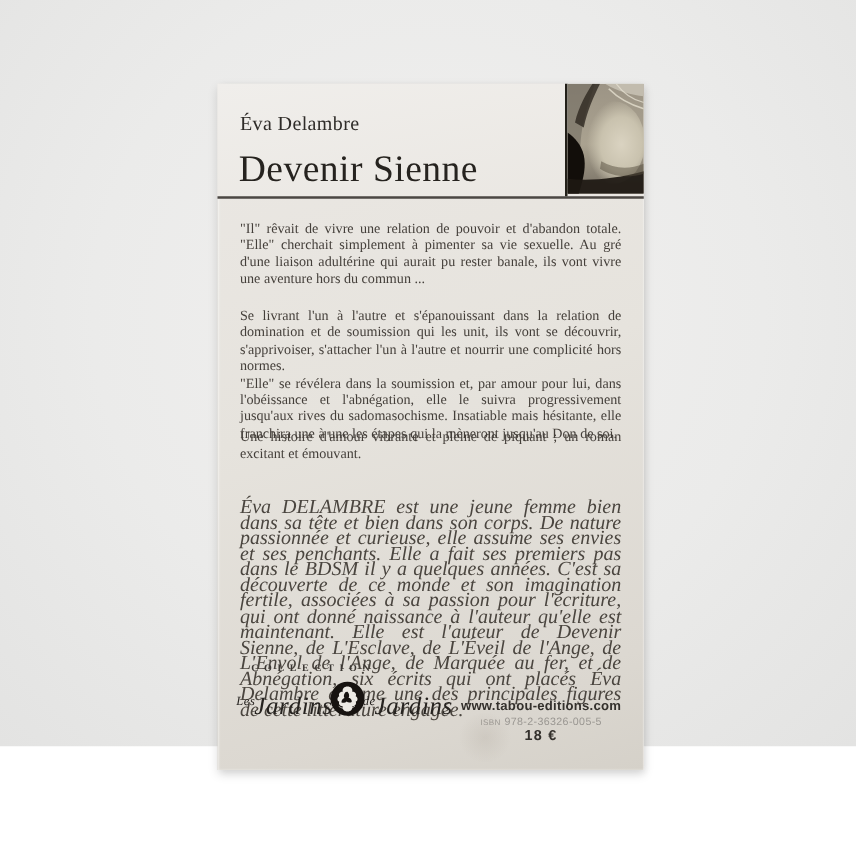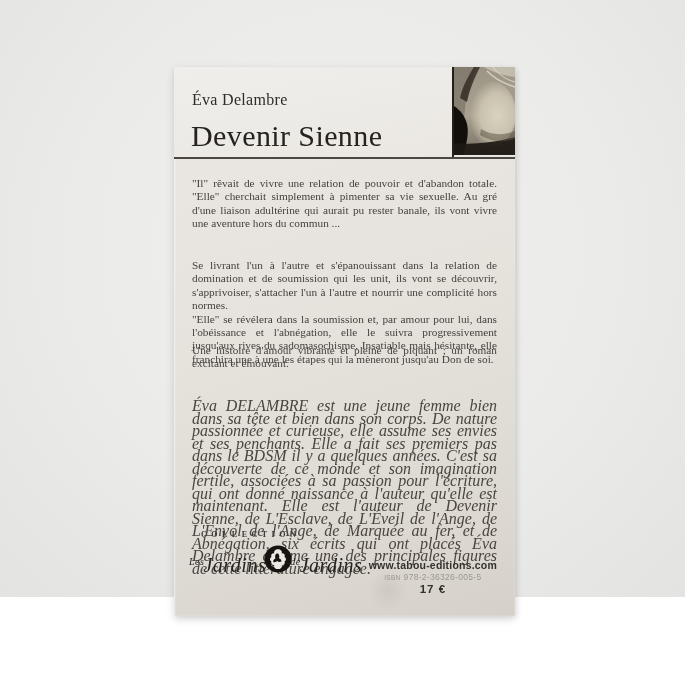--- a/index.html
+++ b/index.html
@@ -31,21 +31,21 @@
     font-size:30px;line-height:1;color:#26231f;letter-spacing:0.4px;
   }
   .photo{
     position:absolute;right:0;top:0;width:63px;height:90px;box-sizing:border-box;
     border-left:2px solid #232019;
   }
   .photo svg{display:block;}
   .syn,.bio{margin:0;position:absolute;left:18px;width:305px;text-align:justify;color:#443f3a;}
   .syn{font-size:11.3px;line-height:13.4px;}
   .pos-p1{top:110px;}
-  .pos-p2{top:192px;}
+  .pos-p2{top:180px;}
   .pos-p2 .syn{position:static;}
   .pos-p3{top:277px;}
   .bio{
     top:333px;
     font-style:italic;font-size:16px;line-height:12.5px;color:#4a453f;
   }
   .coll-label{
     position:absolute;left:27px;top:463px;
     font-size:8px;font-weight:bold;letter-spacing:4.5px;color:#3b3733;
   }
@@ -131,18 +131,18 @@
           <path d="M15 9.4 c1.4 1.4 1.7 3.2 0.9 4.8 c1.7 0.4 2.7 1.7 2.5 3.3 c-1.5 0.8 -3 0.6 -4.2 -0.4 c-1 1.1 -2.5 1.5 -4 0.9 c-0.2 -1.7 0.8 -3 2.3 -3.6 c-0.8 -1.7 -0.4 -3.5 1 -4.9 z" fill="#171310"></path>
           <path d="M8 21 c2 1.6 5 2.2 7 2 c2.6 -0.2 4.6 -1 6 -2.2" stroke="#ece9e3" stroke-width="0.8" fill="none" opacity="0.7"></path>
         </svg>
       </span>
       <span class="script"><span class="small">de</span><span>Jardins</span></span>
     </div>
 
     <div class="pub">
       <div class="website">www.tabou-editions.com</div>
       <div class="isbn"><span class="isbn-label">ISBN</span><span>978-2-36326-005-5</span></div>
-      <div class="price">17 €</div>
+      <div class="price">18 €</div>
     </div>
 
     <div class="smudge"></div>
   </div>
 </div>
 
 </body></html>

